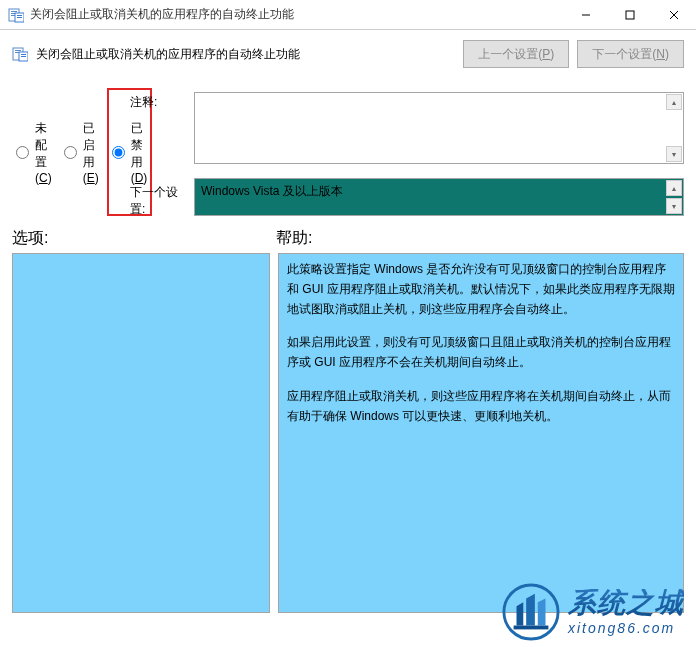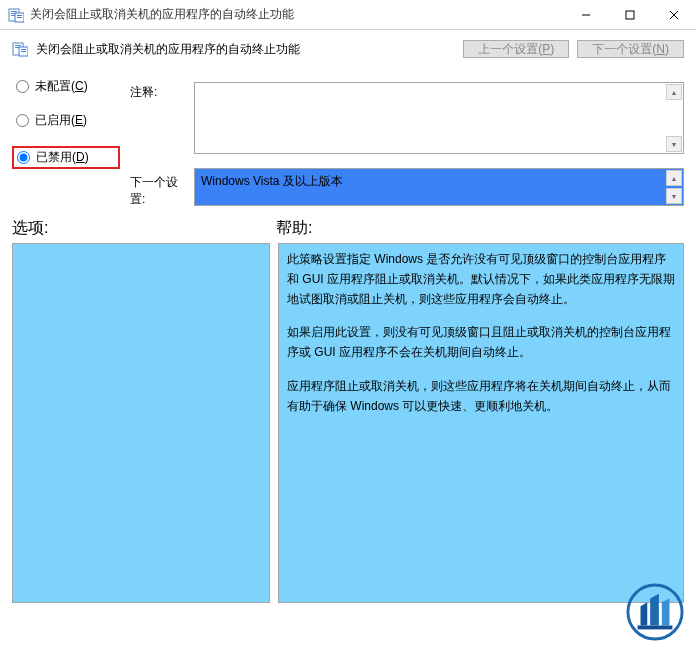--- a/index.html
+++ b/index.html
@@ -39,40 +39,40 @@
     display: flex;
     align-items: center;
     padding: 10px 12px 12px 12px;
     gap: 8px;
   }
   .header-row .icon-editor {
     width: 16px; height: 16px;
   }
   .header-row .setting-title { flex: 1; font-size: 12px; }
   .nav-btn {
-    height: 18px;
+    height: 28px;
     padding: 0 14px;
     border: 1px solid #adadad;
     background: #e1e1e1;
     color: #888;
     font-size: 12px;
     display: inline-flex;
     align-items: center;
   }
   .nav-btn u { text-decoration: underline; }
   .body {
     display: flex;
     padding: 4px 12px 0 12px;
     gap: 10px;
   }
   .left-col {
     width: 108px;
     display: flex;
-    flex-direction: column;
-    gap: 13px;
+    flex-direction: row;
+    gap: 4px;
     padding-top: 2px;
   }
   .radio-row {
     display: flex;
     align-items: center;
     gap: 4px;
     font-size: 12px;
     padding: 2px 4px;
   }
   .radio-row input[type="radio"] { margin: 0 2px 0 0; }
@@ -106,21 +106,21 @@
     border: 1px solid #a5a5a5;
     background: #fff;
     height: 72px;
     position: relative;
     font-size: 12px;
     padding: 4px 20px 4px 6px;
   }
   .platform-box {
     flex: 1;
     border: 1px solid #a5a5a5;
-    background: #3b82f6;
+    background: #0f766e;
     height: 38px;
     position: relative;
     font-size: 12px;
     padding: 4px 20px 4px 6px;
   }
   .scroll-arrow {
     position: absolute;
     right: 1px;
     width: 16px; height: 16px;
     display: flex; align-items: center; justify-content: center;
@@ -296,13 +296,17 @@
 </div>
 
 <div class="watermark">
   <svg class="wm-logo" viewBox="0 0 60 60">
     <circle cx="30" cy="30" r="28" fill="none" stroke="#1e6ab0" stroke-width="3"></circle>
     <path d="M15 44 L15 24 L22 20 L22 44 Z" fill="#12579a"></path>
     <path d="M25 44 L25 16 L34 11 L34 44 Z" fill="#1e6ab0"></path>
     <path d="M37 44 L37 20 L45 16 L45 44 Z" fill="#3a8fd6"></path>
     <rect x="12" y="44" width="36" height="4" fill="#0f4f8f"></rect>
   </svg>
+  <div class="wm-text">
+    <div class="wm-main">系统之城</div>
+    <div class="wm-sub">xitong86.com</div>
+  </div>
 </div>
 
 </body></html>

